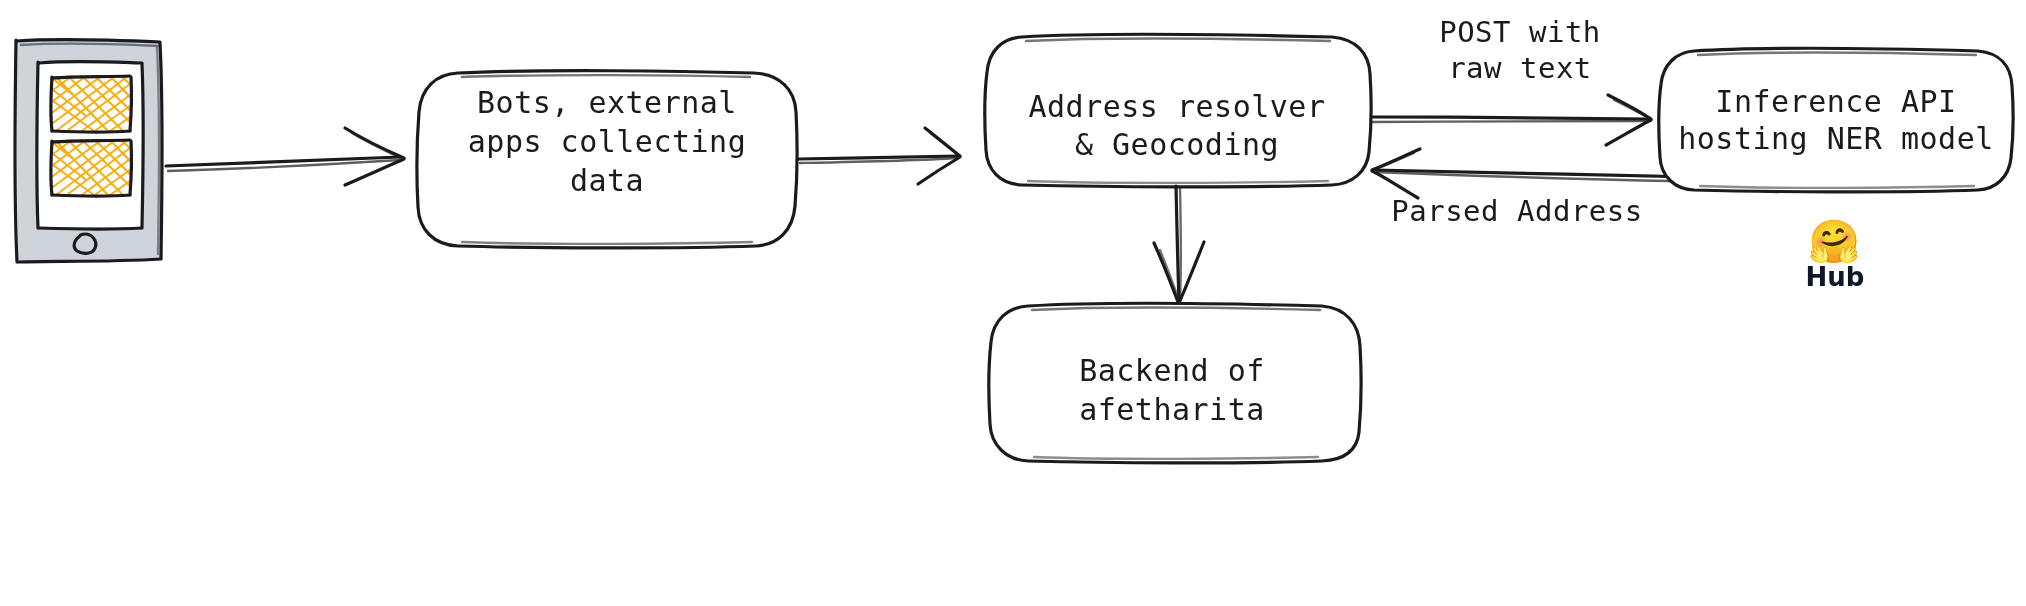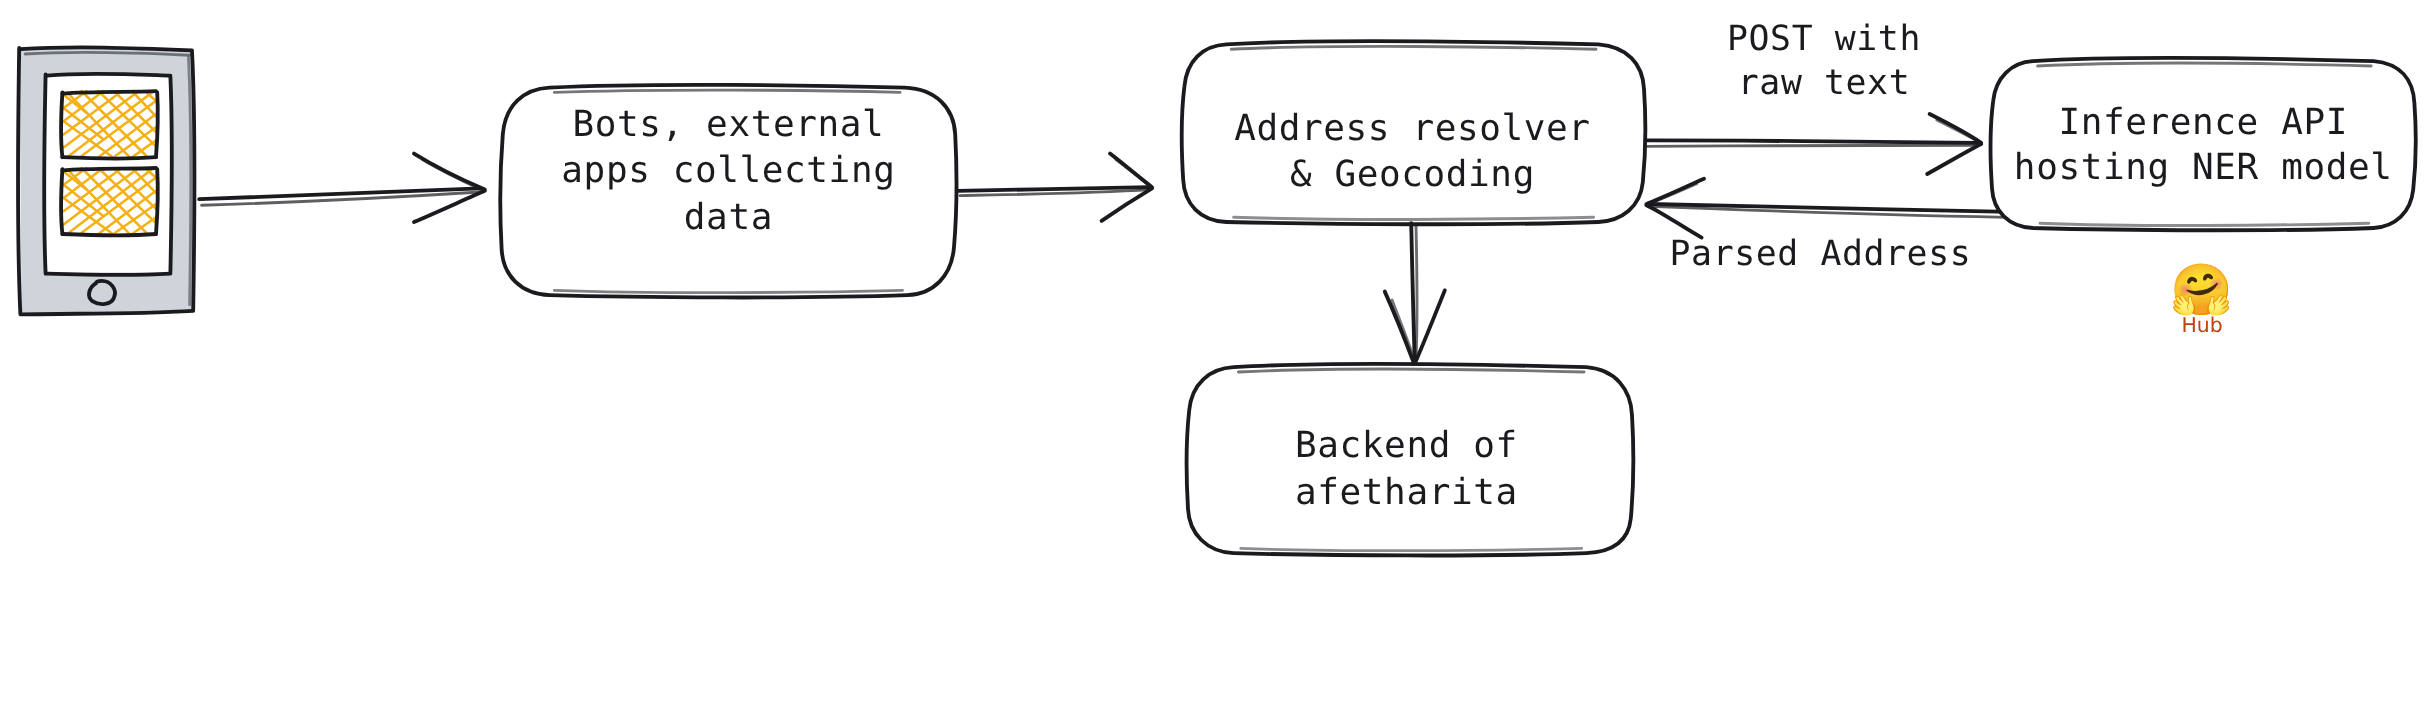--- a/index.html
+++ b/index.html
@@ -228,16 +228,16 @@
       <path class="stroke-thin" d="M1032 310 C 1112 306, 1244 308, 1320 310" opacity="0.6"></path>
       <path class="stroke-thin" d="M1034 457 C 1114 460, 1242 459, 1318 457" opacity="0.5"></path>
       <text class="node-text" x="1172" y="381">Backend of</text>
       <text class="node-text" x="1172" y="420">afetharita</text>
     </g>
 
   </svg>
 
   <div style="position:absolute; left:1760px; top:218px; width:150px; text-align:center;">
     <div style="font-size:42px; line-height:48px; font-family:'DejaVu Sans', sans-serif;">🤗</div>
-    <div style="font-family:'DejaVu Sans', sans-serif; font-size:17px; font-weight:normal; color:#c2410c; margin-top:-4px;">Hub</div>
+    <div style="font-family:'DejaVu Sans', sans-serif; font-size:26px; font-weight:bold; color:#0f172a; margin-top:-4px;">Hub</div>
   </div>
 
 </div>
 
 </body></html>

